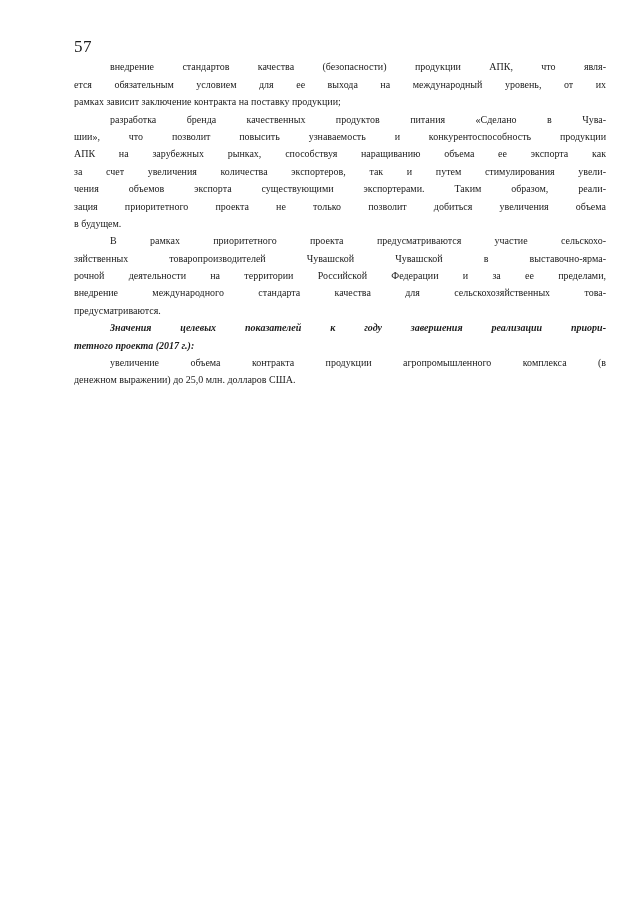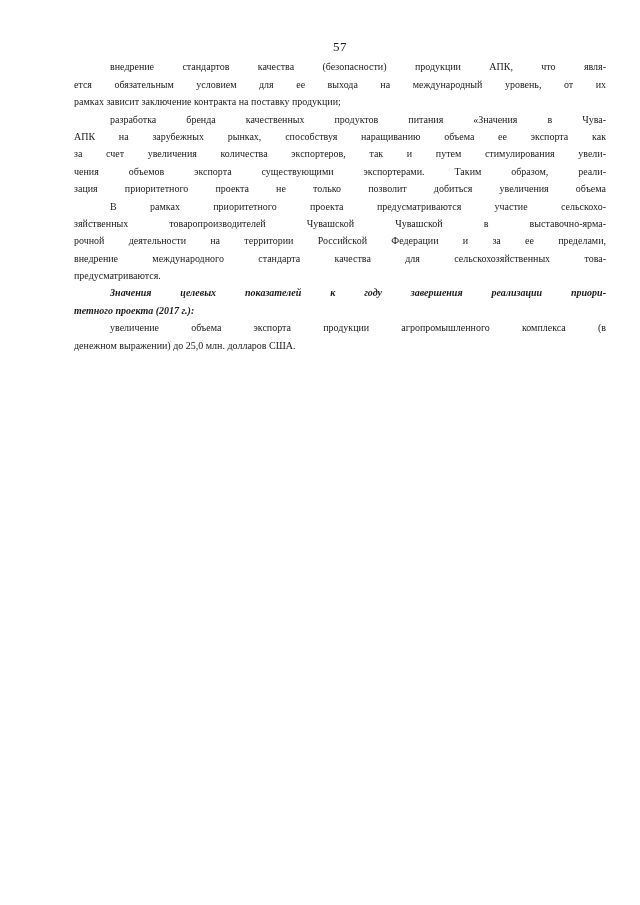--- a/index.html
+++ b/index.html
@@ -16,22 +16,22 @@
     font-family: "Liberation Serif", serif;
     color: #1b1b1b;
   }
   .content {
     position: absolute;
     left: 74px;
     top: 38px;
     width: 532px;
   }
   .pagenum {
-    text-align: center;
-    font-size: 13px;
+    text-align: left;
+    font-size: 17px;
     line-height: 17.4px;
     margin-bottom: 3px;
     letter-spacing: 0.5px;
   }
   .para {
     margin: 0;
     padding: 0;
   }
   .line {
     font-size: 10px;
@@ -62,39 +62,41 @@
 
     <div class="pagenum">57</div>
 
     <div class="para">
       <div class="line first">внедрение стандартов качества (безопасности) продукции АПК, что явля-</div>
       <div class="line">ется обязательным условием для ее выхода на международный уровень, от их</div>
       <div class="line last">рамках зависит заключение контракта на поставку продукции;</div>
     </div>
 
     <div class="para">
-      <div class="line first">разработка бренда качественных продуктов питания «Значения в Чува-</div>
+      <div class="line first">разработка бренда качественных продуктов питания «Сделано в Чува-</div>
+      <div class="line">шии», что позволит повысить узнаваемость и конкурентоспособность продукции</div>
       <div class="line">АПК на зарубежных рынках, способствуя наращиванию объема ее экспорта как</div>
       <div class="line">за счет увеличения количества экспортеров, так и путем стимулирования увели-</div>
       <div class="line">чения объемов экспорта существующими экспортерами. Таким образом, реали-</div>
       <div class="line">зация приоритетного проекта не только позволит добиться увеличения объема</div>
+      <div class="line last">в будущем.</div>
     </div>
 
     <div class="para">
       <div class="line first">В рамках приоритетного проекта предусматриваются участие сельскохо-</div>
       <div class="line">зяйственных товаропроизводителей Чувашской Чувашской в выставочно-ярма-</div>
       <div class="line">рочной деятельности на территории Российской Федерации и за ее пределами,</div>
       <div class="line">внедрение международного стандарта качества для сельскохозяйственных това-</div>
       <div class="line last">предусматриваются.</div>
     </div>
 
     <div class="para em">
       <div class="line first">Значения целевых показателей к году завершения реализации приори-</div>
       <div class="line last">тетного проекта (2017 г.):</div>
     </div>
 
     <div class="para">
-      <div class="line first">увеличение объема экспорта продукции агропромышленного комплекса (в</div>
+      <div class="line first">увеличение объема контракта продукции агропромышленного комплекса (в</div>
       <div class="line last">денежном выражении) до 25,0 млн. долларов США.</div>
     </div>
 
   </div>
 </div>
 
 </body></html>

